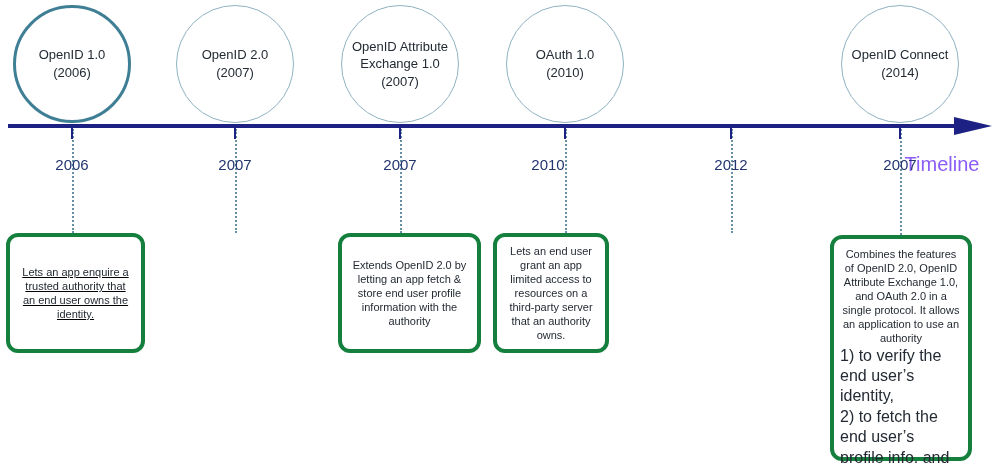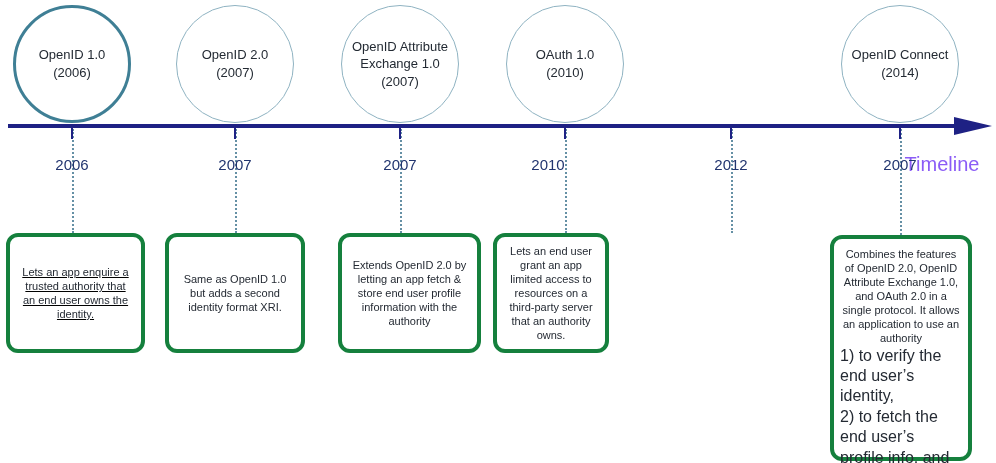--- a/index.html
+++ b/index.html
@@ -95,23 +95,20 @@
 
   <div class="connector" style="left:235px;height:104px;"></div>
   <div class="circle" style="left:176px;">
     <div class="circle-text">
       <span>OpenID 2.0</span>
       <span>(2007)</span>
     </div>
   </div>
   <div class="tick" style="left:234px;"></div>
   <div class="year" style="left:205px;">2007</div>
-  <div class="box" style="left:165px;width:140px;">
-    <div class="box-text">Same as OpenID 1.0 but adds a second identity format XRI.</div>
-  </div>
 
   <div class="connector" style="left:400px;height:104px;"></div>
   <div class="circle" style="left:341px;">
     <div class="circle-text">
       <span>OpenID Attribute Exchange 1.0</span>
       <span>(2007)</span>
     </div>
   </div>
   <div class="tick" style="left:399px;"></div>
   <div class="year" style="left:370px;">2007</div>

